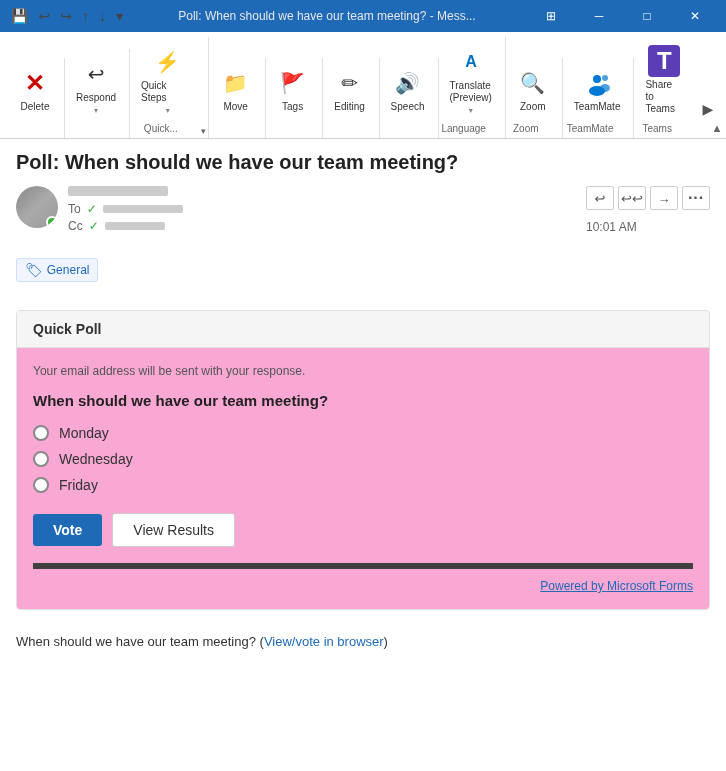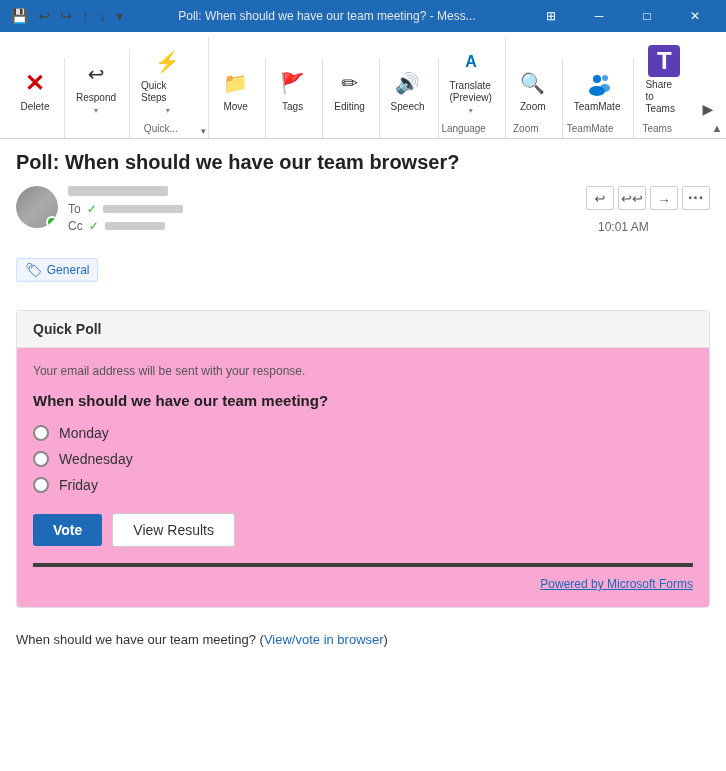--- a/index.html
+++ b/index.html
@@ -156,21 +156,20 @@
     .sender-name {
       background: #ccc; height: 10px; width: 100px; border-radius: 2px; margin-bottom: 6px;
     }
     .meta-row { display: flex; align-items: center; gap: 6px; margin-bottom: 3px; font-size: 12px; color: #444; }
     .meta-label { color: #666; font-size: 12px; }
     .meta-val { background: #ccc; height: 8px; width: 80px; border-radius: 2px; display: inline-block; }
     .email-time {
       font-size: 12px; color: #666;
       align-self: flex-start;
       margin-top: 2px;
-      margin-left: 12px;
     }
     .nav-btn {
       width: 28px; height: 24px;
       border: 1px solid #ccc;
       background: white;
       border-radius: 2px;
       display: flex; align-items: center; justify-content: center;
       cursor: pointer;
       font-size: 13px;
       color: #555;
@@ -256,21 +255,21 @@
       border: 1px solid #ccc;
       padding: 8px 20px;
       border-radius: 3px;
       font-size: 14px;
       cursor: pointer;
     }
     .poll-footer {
       display: flex;
       justify-content: flex-end;
       padding-top: 10px;
-      border-top: 4px solid #404040;
+      border-top: 6px solid #404040;
     }
     .ms-forms-link {
       font-size: 12px;
       color: #1e6ab7;
       text-decoration: underline;
       cursor: pointer;
     }
 
     
     .email-footer-text {
@@ -465,21 +464,21 @@
         <div style="font-size:14px; color:#555;">▶</div>
       </button>
     </div>
     <div style="display:flex; flex-direction:column; justify-content:flex-end; position:absolute; right:0; top:0; bottom:0; width:18px; align-items:center;">
       <button style="background:none; border:none; cursor:pointer; font-size:11px; color:#666; padding:4px;">▲</button>
     </div>
   </div>
 
   <div class="content-area">
 
-    <div class="email-subject">Poll: When should we have our team browser?</div>
+    <div class="email-subject">Poll: When should we have our team meeting?</div>
 
     <div class="meta-area">
       <div class="email-meta" style="flex:1; border-bottom:none; margin-bottom:0;">
         <div class="avatar">
           <div class="avatar-img"></div>
           <div class="avatar-badge"></div>
         </div>
         <div class="email-meta-info">
           <div class="sender-name"></div>
           <div class="meta-row">

